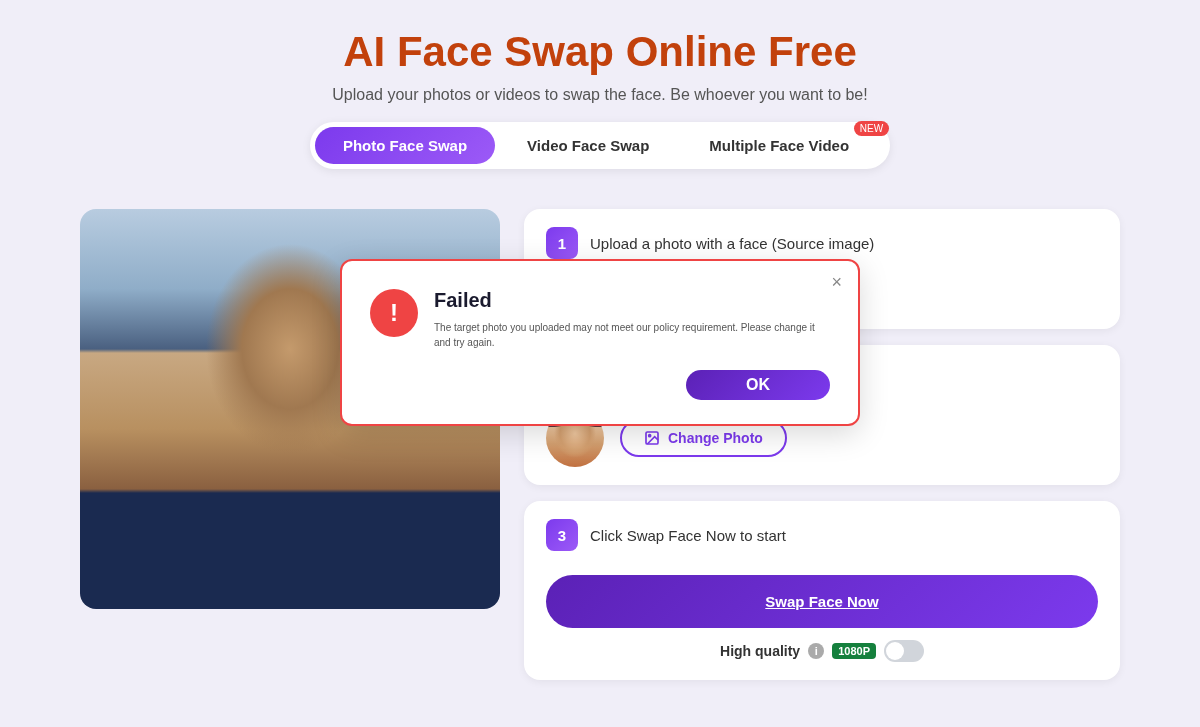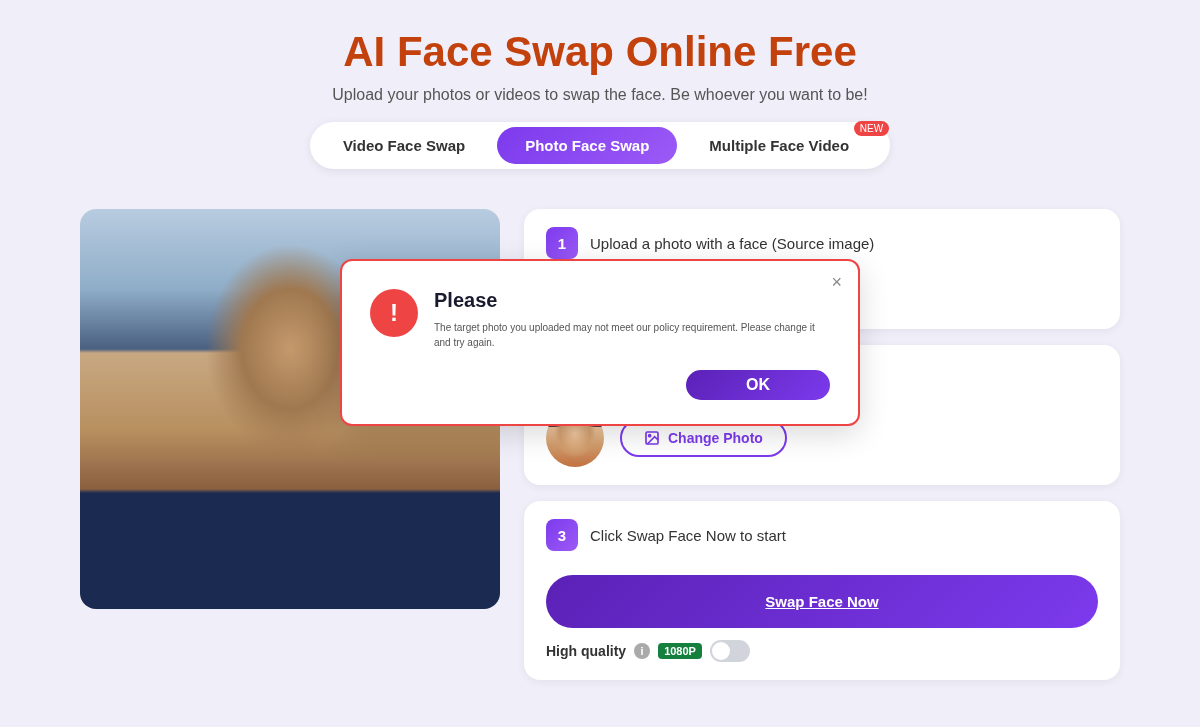--- a/index.html
+++ b/index.html
@@ -208,20 +208,21 @@
       cursor: pointer;
       margin-top: 10px;
       text-decoration: underline;
     }
 
     .quality-row {
       display: flex;
       align-items: center;
       gap: 8px;
       margin-top: 12px;
+      justify-content: center;
     }
 
     .quality-text {
       font-size: 14px;
       color: #333;
       font-weight: 600;
     }
 
     .info-icon {
       width: 16px;
@@ -355,22 +356,22 @@
   </style>
 </head>
 <body>
 
 <div class="page-header">
   <h1 class="page-title">AI Face Swap Online Free</h1>
   <p class="page-subtitle">Upload your photos or videos to swap the face. Be whoever you want to be!</p>
 
   <div class="tab-bar">
     <div class="tab-container">
+      <button class="tab active">Photo Face Swap</button>
       <button class="tab">Video Face Swap</button>
-      <button class="tab active">Photo Face Swap</button>
       <button class="tab" style="padding-right: 36px;">
         <span>Multiple Face Video</span>
         <span class="new-badge">NEW</span>
       </button>
     </div>
   </div>
 </div>
 
 <div class="main-content">
 
@@ -431,21 +432,21 @@
       </div>
     </div>
   </div>
 
   <div class="modal-overlay">
     <div class="modal-dialog">
       <button class="modal-close">×</button>
       <div class="modal-body">
         <div class="modal-error-icon">!</div>
         <div class="modal-text-area">
-          <div class="modal-title">Please</div>
+          <div class="modal-title">Failed</div>
           <div class="modal-message">The target photo you uploaded may not meet our policy requirement. Please change it and try again.</div>
         </div>
       </div>
       <div class="modal-footer">
         <button class="modal-ok-btn">OK</button>
       </div>
     </div>
   </div>
 </div>
 

